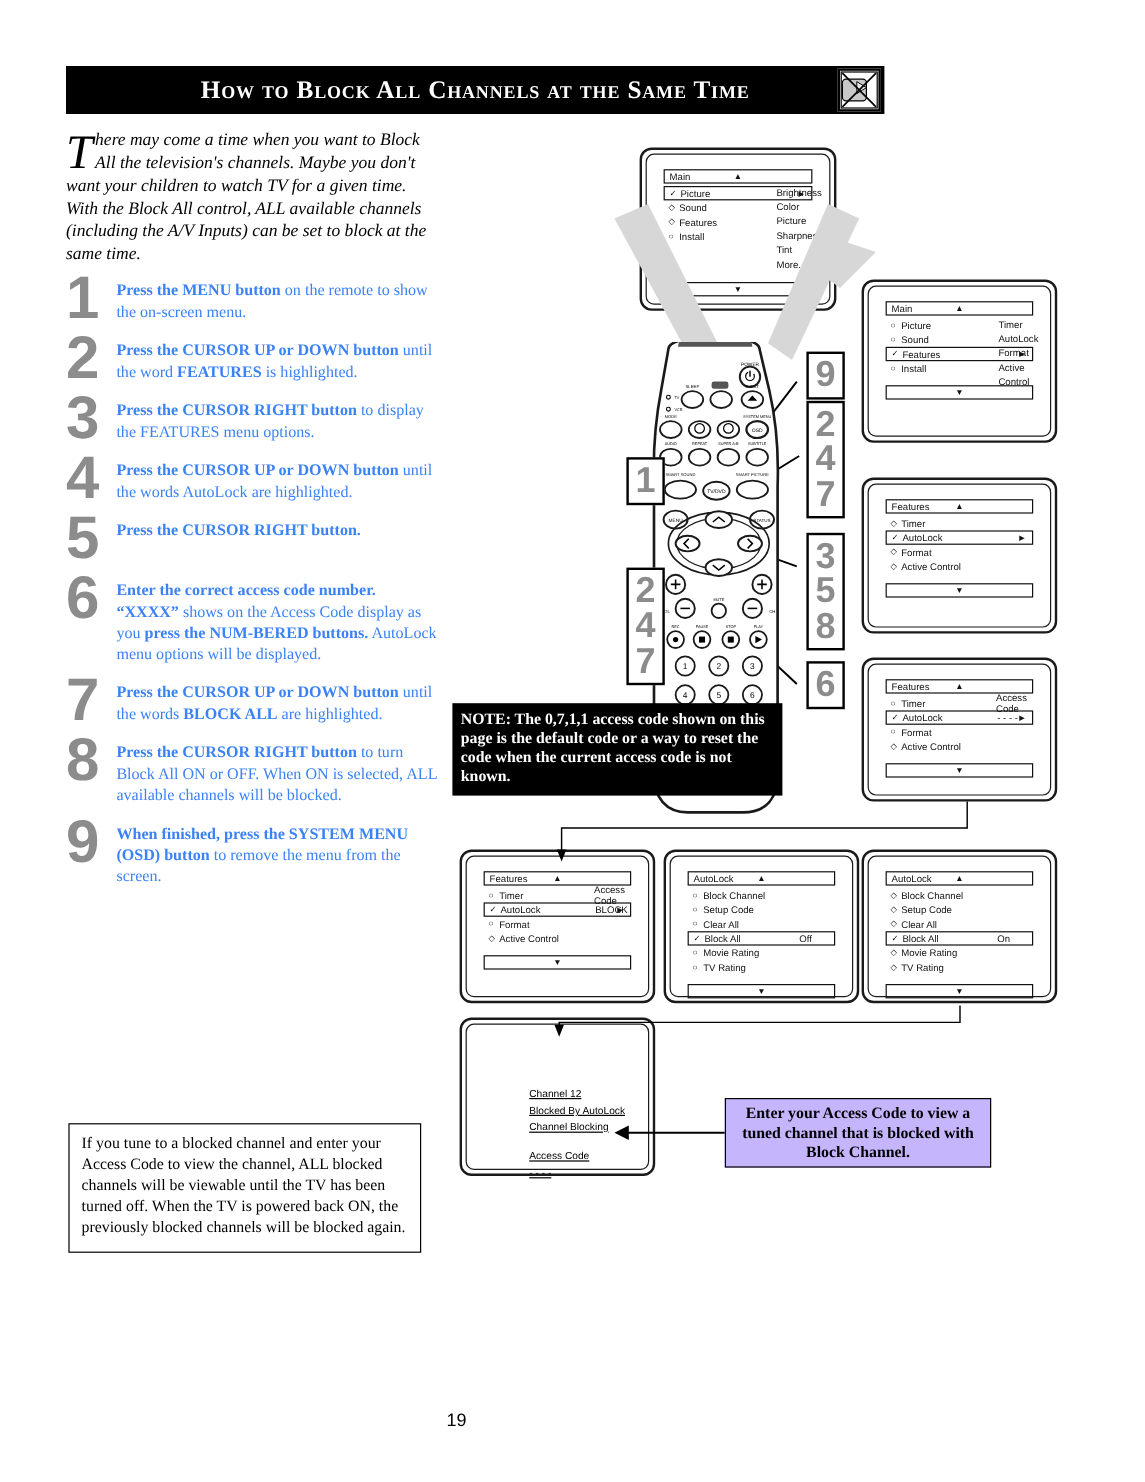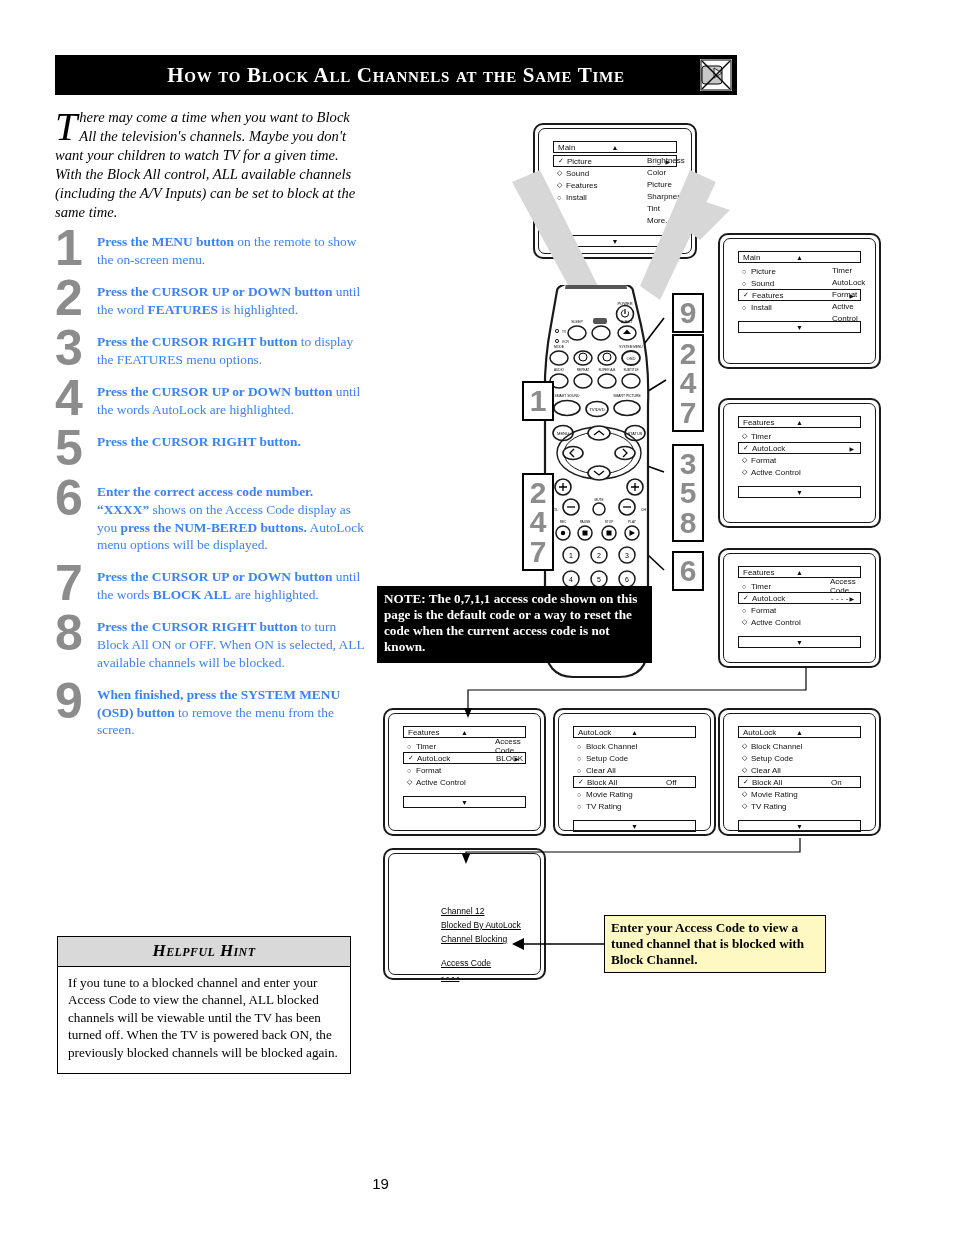--- a/index.html
+++ b/index.html
@@ -114,21 +114,21 @@
   
   .note-box {
     position: absolute; left: 377px; top: 586px; width: 275px; height: 77px;
     background: #000; color: #fff; font-weight: bold; font-size: 13.2px;
     line-height: 1.20; padding: 5px 7px; z-index: 40;
   }
 
   
   .callout-box {
     position: absolute; left: 604px; top: 915px; width: 222px; height: 58px;
-    border: 1px solid #000; background: #fef9c3; 
+    border: 1px solid #000; background: #c4b5fd; text-align: center;
     font-weight: bold; font-size: 13.2px; line-height: 1.22;
     display:flex; align-items:center; justify-content:center; padding: 2px 6px;
     z-index: 40;
   }
 
   
   .numcall {
     position: absolute; border: 2px solid #000; background: #fff;
     color: #8c8c8c; font-family: "Liberation Sans", sans-serif; font-weight: bold;
     font-size: 30px; line-height: 0.98; text-align: center;
@@ -193,21 +193,20 @@
     <div class="step-num">8</div>
     <div class="step-text"><b>Press the CURSOR RIGHT button</b> to turn Block All ON or OFF. When ON is selected, ALL available channels will be blocked.</div>
   </div>
   <div class="step">
     <div class="step-num">9</div>
     <div class="step-text"><b>When finished, press the SYSTEM MENU (OSD) button</b> to remove the menu from the screen.</div>
   </div>
 </div>
 
 <div class="hint-box">
-  <div class="hint-head">Helpful Hint</div>
   <div class="hint-body">If you tune to a blocked channel and enter your Access Code to view the channel, ALL blocked channels will be viewable until the TV has been turned off. When the TV is powered back ON, the previously blocked channels will be blocked again.</div>
 </div>
 
 <div class="page-num">19</div>
 
 <svg class="beam" style="left:0;top:0;width:954px;height:1235px;" viewBox="0 0 954 1235">
 
   <polygon points="540,170 512,182 576,300 598,286" fill="#d7d7d7"></polygon>
   <polygon points="690,170 716,182 660,300 640,286" fill="#d7d7d7"></polygon>
   <polygon points="700,200 730,210 700,240 684,228" fill="#d7d7d7"></polygon>

